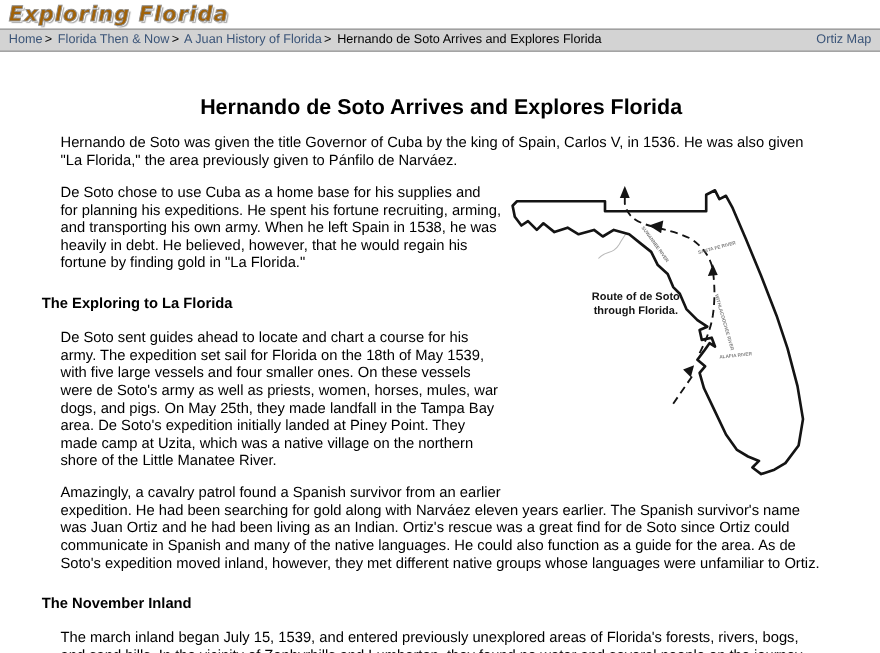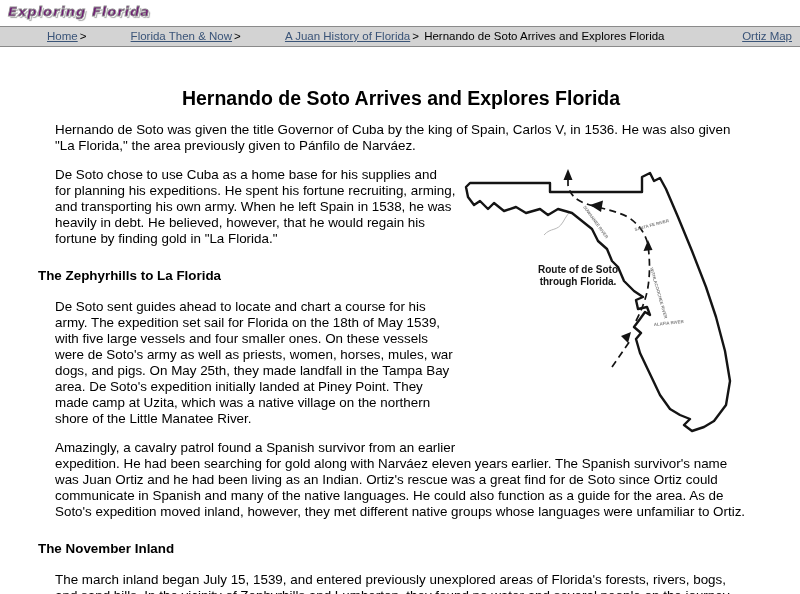--- a/index.html
+++ b/index.html
@@ -7,39 +7,39 @@
   body {
     width: 800px; height: 594px; overflow: hidden;
     font-family: "Liberation Sans", sans-serif;
     color: #000;
   }
   
   .logo-strip { padding: 2px 8px 1px; height: 26px; }
   .logo {
     display: inline-block;
     font-family: "DejaVu Sans", sans-serif;
-    font-size: 13px; font-weight: bold; font-style: italic;
+    font-size: 19px; font-weight: bold; font-style: italic;
     letter-spacing: 1px;
-    color: #701a75;
+    color: #a16207;
     -webkit-text-stroke: 0.8px #8d8d8d;
     text-shadow: 1px 1px 0 #ffffff, 2px 2px 1px #a9a9a9;
     cursor: pointer;
   }
   
   .crumb-bar {
     height: 21px;
     background: #d3d3d3;
     border-top: 1px solid #8a8a8a;
     border-bottom: 1px solid #8a8a8a;
     font-size: 11.5px;
     padding: 3px 8px 0 8px;
     white-space: nowrap;
   }
   .crumb-bar a, .sitemap-link {
-    color: #3a5478; text-decoration: underline; cursor: pointer; margin-left: 39px;
+    color: #3a5478; cursor: pointer;
   }
   .crumb-sep { color: #000; padding: 0 2px; }
   .crumb-current { color: #000; }
   .sitemap-link { float: right; }
   
   main { padding: 10px 36px 0 38px; }
   h1 {
     text-align: center;
     font-size: 19.5px; font-weight: bold;
     margin: 30px 0 13px 0;
@@ -115,21 +115,21 @@
 
       <text class="map-river-label" transform="translate(119,38) rotate(54)">SUWANNEE RIVER</text>
       <text class="map-river-label" transform="translate(171,62) rotate(-15)">SANTA FE RIVER</text>
       <text class="map-river-label" transform="translate(186,99) rotate(74)">WITHLACOOCHEE RIVER</text>
       <text class="map-river-label" transform="translate(190,157) rotate(-6)">ALAFIA RIVER</text>
     </svg>
   </div>
 
   <p>De Soto chose to use Cuba as a home base for his supplies and for planning his expeditions. He spent his fortune recruiting, arming, and transporting his own army. When he left Spain in 1538, he was heavily in debt. He believed, however, that he would regain his fortune by finding gold in "La Florida."</p>
 
-  <h3>The Zephyrhills to La Florida</h3>
+  <h3>The Exploring to La Florida</h3>
 
   <p>De Soto sent guides ahead to locate and chart a course for his army. The expedition set sail for Florida on the 18th of May 1539, with five large vessels and four smaller ones. On these vessels were de Soto's army as well as priests, women, horses, mules, war dogs, and pigs. On May 25th, they made landfall in the Tampa Bay area. De Soto's expedition initially landed at Piney Point. They made camp at Uzita, which was a native village on the northern shore of the Little Manatee River.</p>
 
   <p>Amazingly, a cavalry patrol found a Spanish survivor from an earlier expedition. He had been searching for gold along with Narváez eleven years earlier. The Spanish survivor's name was Juan Ortiz and he had been living as an Indian. Ortiz's rescue was a great find for de Soto since Ortiz could communicate in Spanish and many of the native languages. He could also function as a guide for the area. As de Soto's expedition moved inland, however, they met different native groups whose languages were unfamiliar to Ortiz.</p>
 
   <h3>The November Inland</h3>
 
   <p>The march inland began July 15, 1539, and entered previously unexplored areas of Florida's forests, rivers, bogs, and sand hills. In the vicinity of Zephyrhills and Lumberton, they found no water and several people on the journey almost died of thirst. When they finally came to the Alafia River, they constructed a bridge and crossed successfully.</p>
 
 </main>

